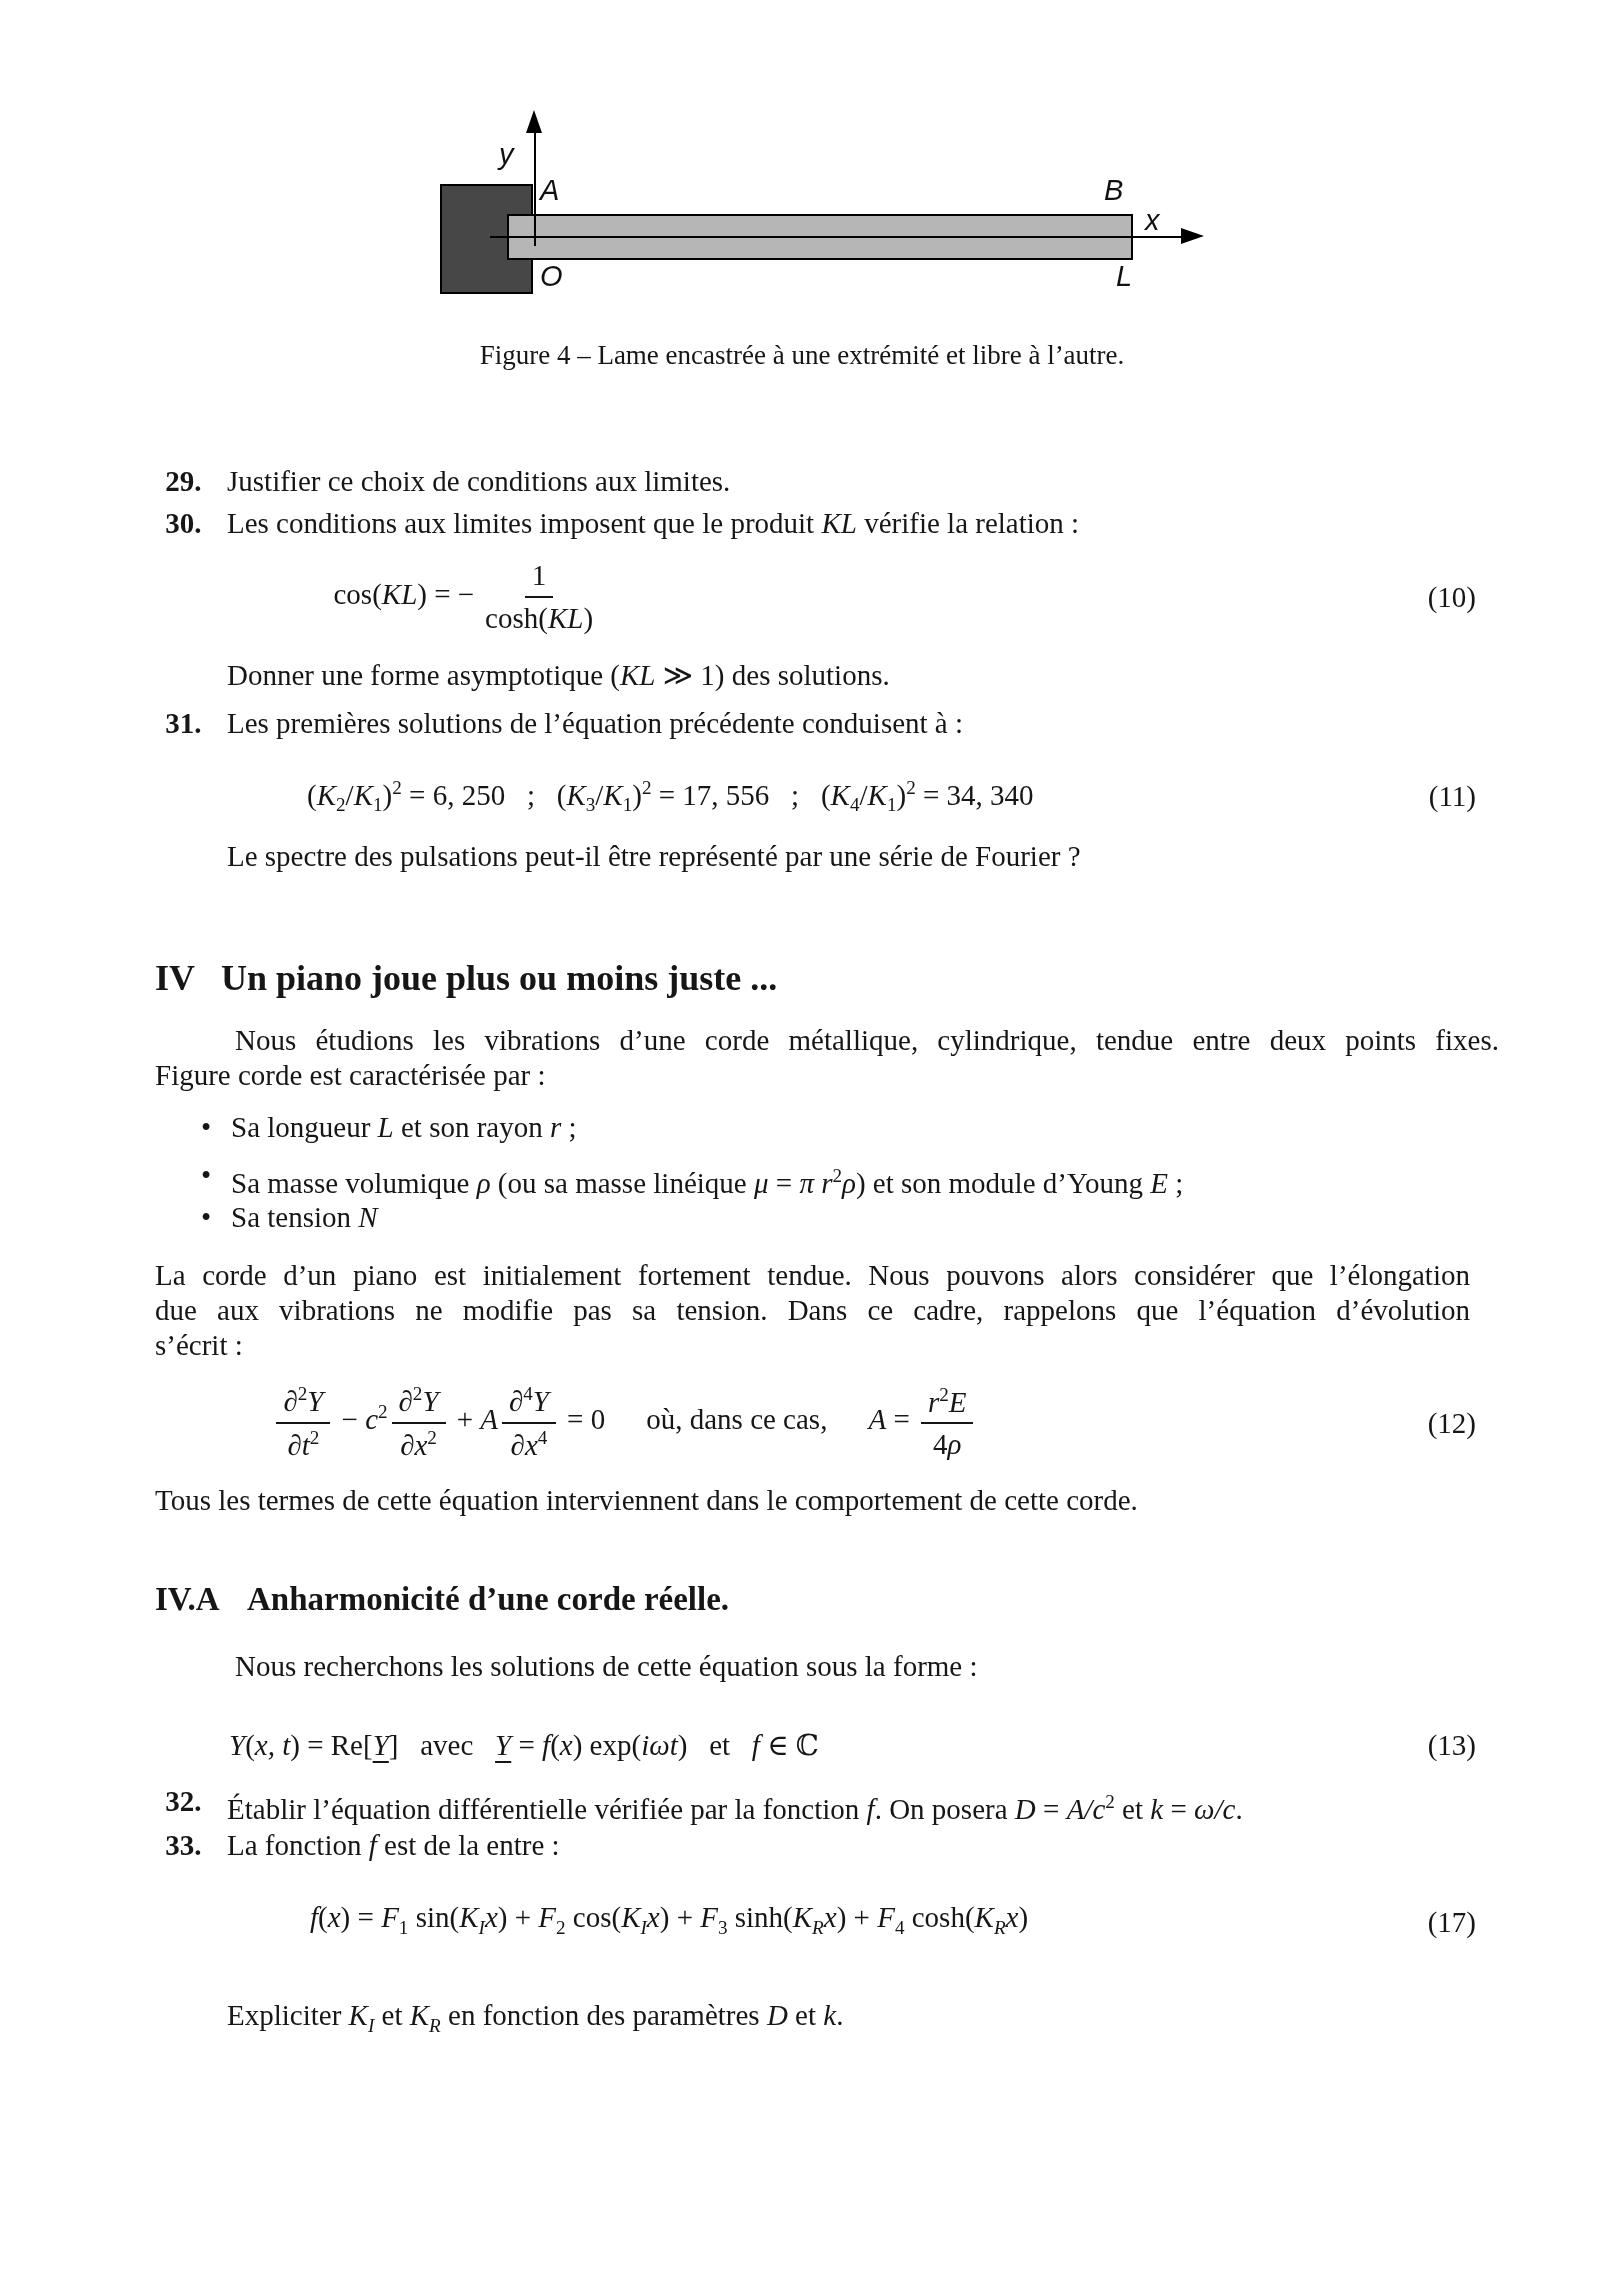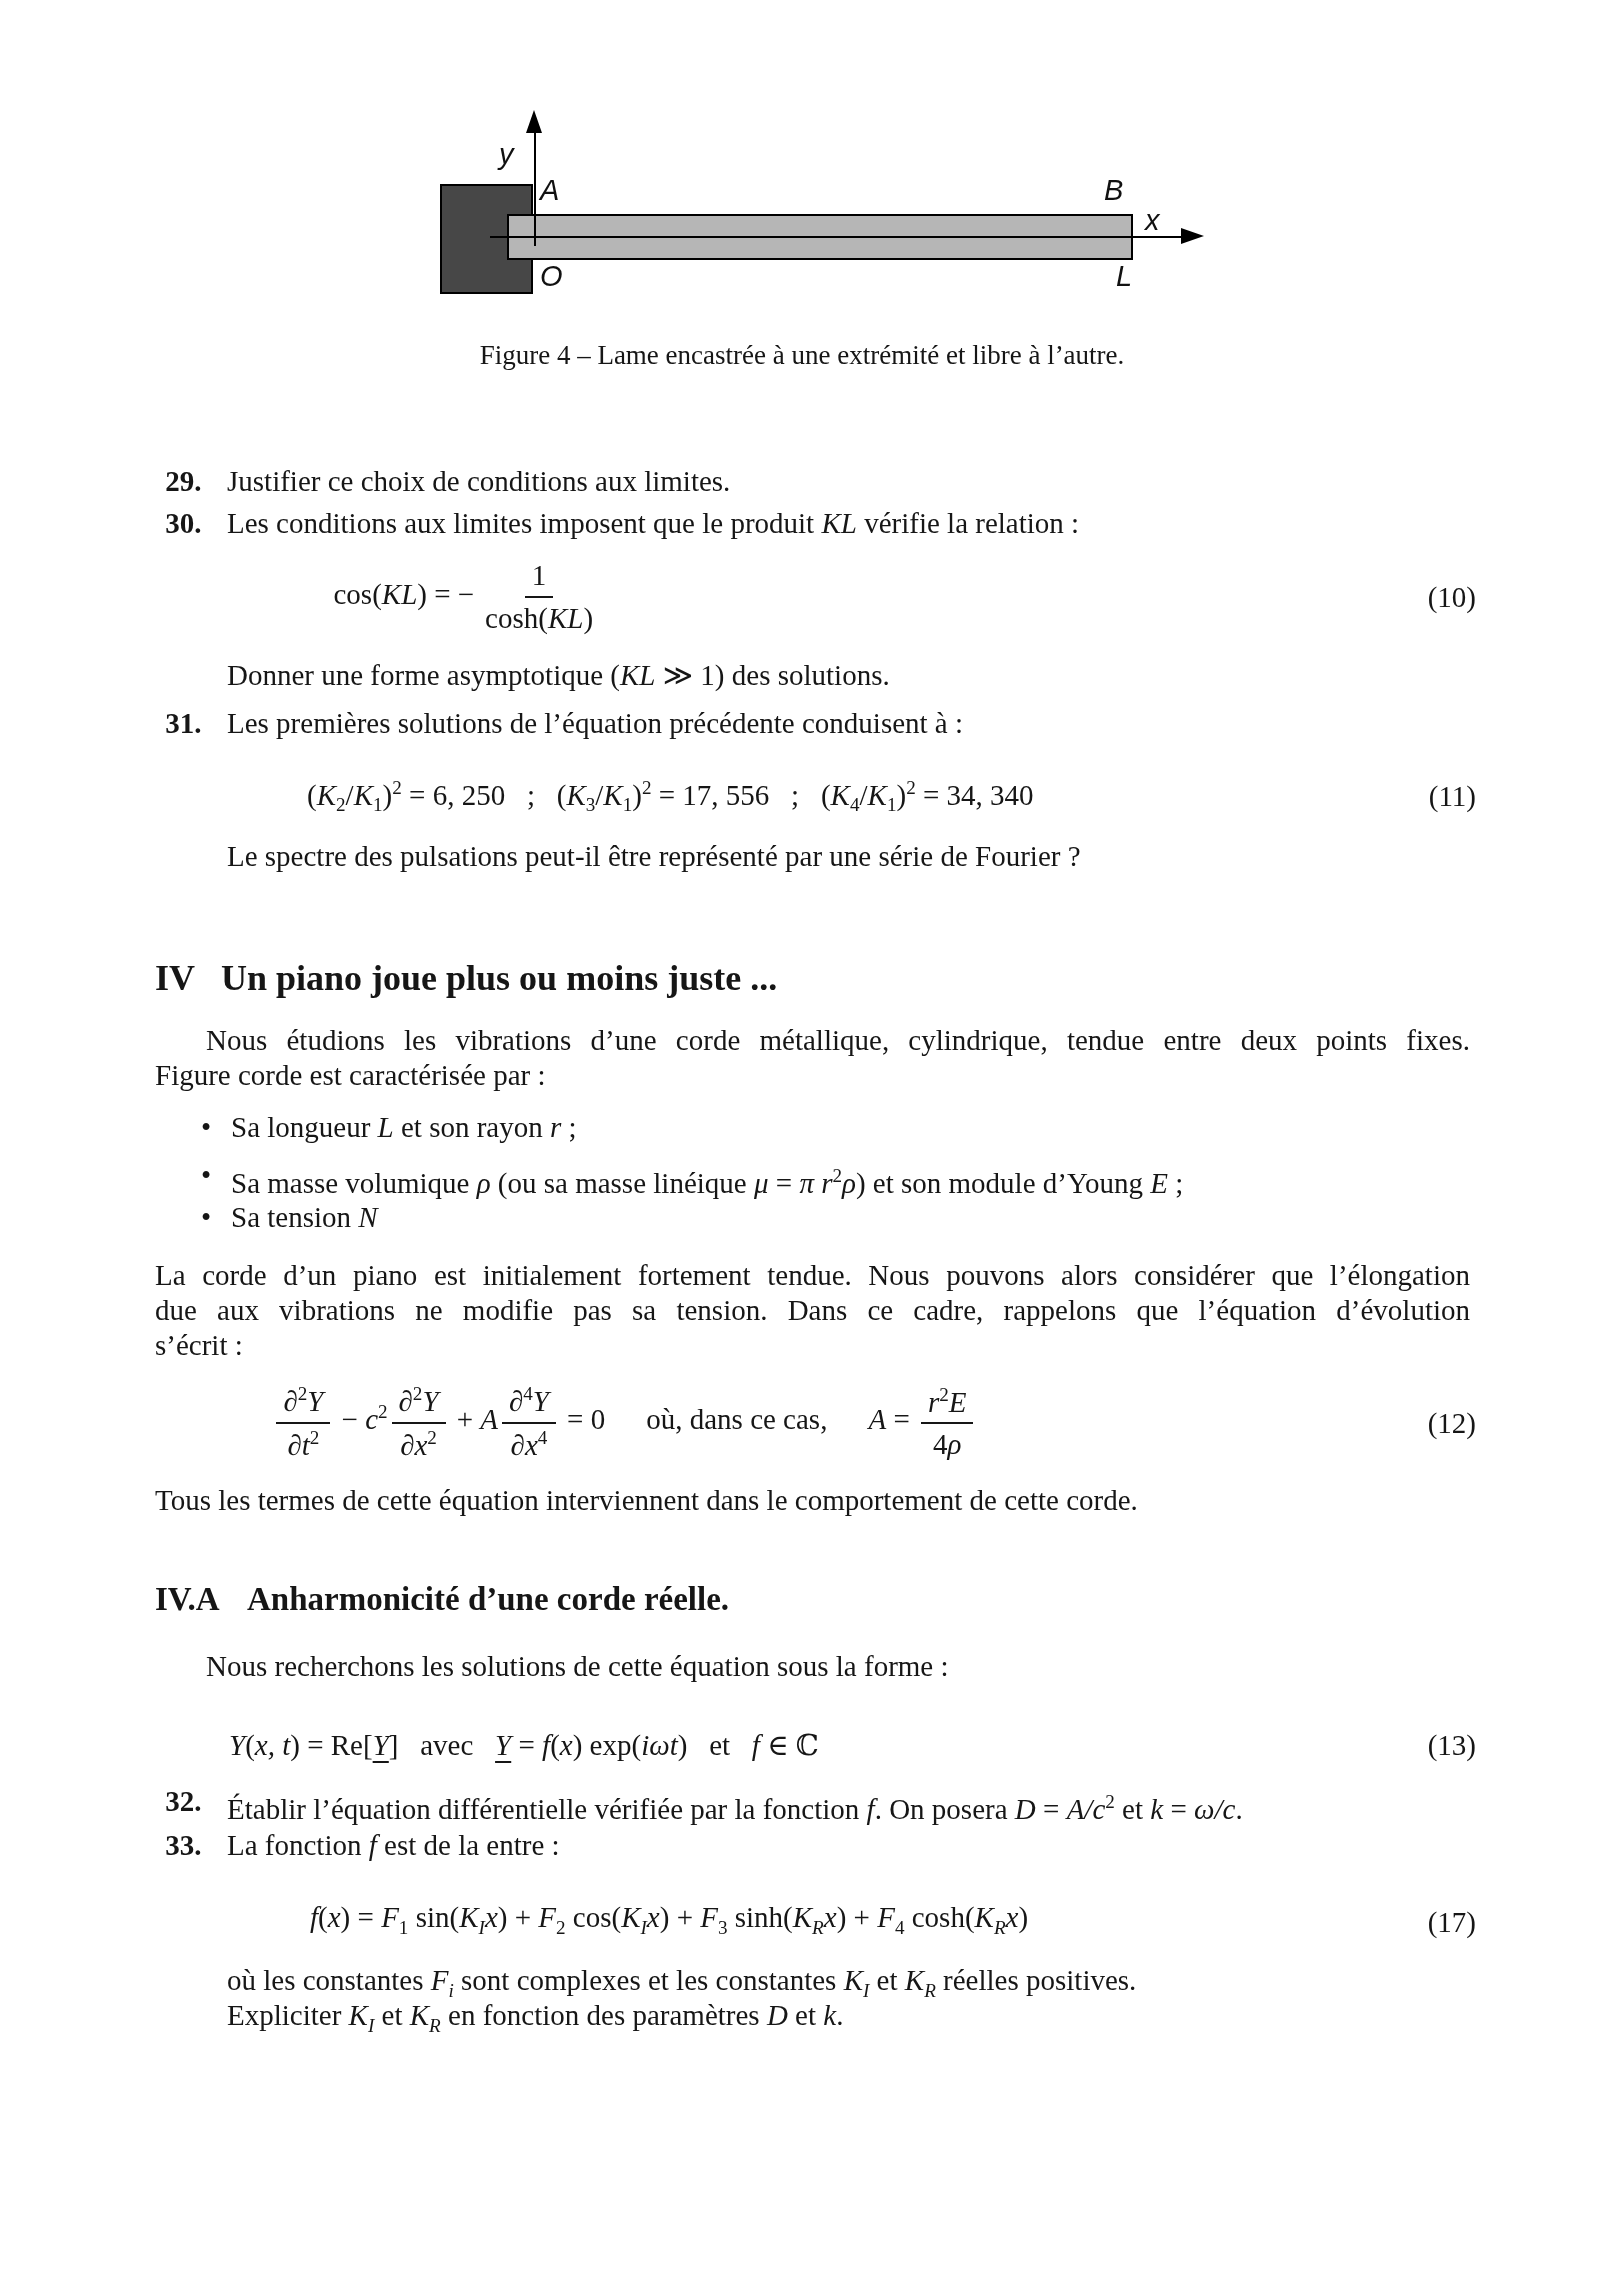--- a/index.html
+++ b/index.html
@@ -22,21 +22,21 @@
     border-top:8.6px solid transparent;border-bottom:8.6px solid transparent;border-left:23.6px solid #000;}
   .fig-label{position:absolute;font-family:"Liberation Sans","DejaVu Sans",sans-serif;
     font-style:italic;font-size:29px;line-height:29px;color:#111;}
   .caption{left:0;width:1604px;text-align:center;font-size:27px;}
 
   
   .enum{padding-left:72px;}
   .enum .enum-num{position:absolute;left:10.2px;font-weight:bold;}
   .cont{padding-left:72px;}
   .jline{text-align:justify;text-align-last:justify;}
-  .indent1{margin-left:51px;width:1264px;}
+  .indent1{margin-left:80px;width:1264px;}
   .bullet{padding-left:76px;}
   .bullet .dot{position:absolute;left:46px;}
   .heading{font-weight:bold;font-size:36px;line-height:41px;}
   .heading .hnum{margin-right:26px;}
   .heading-sub{font-weight:bold;font-size:33px;line-height:38px;}
   .heading-sub .hnum{margin-right:27.5px;}
   .footer{left:0;width:1622px;text-align:center;font-style:italic;font-size:27px;}
 
   
   .eq{position:absolute;left:161px;width:1315px;display:flex;align-items:center;}
@@ -173,22 +173,19 @@
   <div class="abs tb enum" style="top:1828px">
     <span class="enum-num">33.</span>
     <div><span>La fonction </span><span class="seg-i">f</span><span> est de la entre :</span></div>
   </div>
 
   <div class="eq math" style="top:1897px;height:50px">
     <div class="content" style="margin-left:149px"><span class="seg-i">f</span><span class="seg-rm">(</span><span class="seg-i">x</span><span class="seg-rm">) = </span><span class="seg-i">F</span><span class="seg-sub">1</span><span class="seg-rm"> sin(</span><span class="seg-i">K</span><span class="seg-subi">I</span><span class="seg-i">x</span><span class="seg-rm">) + </span><span class="seg-i">F</span><span class="seg-sub">2</span><span class="seg-rm"> cos(</span><span class="seg-i">K</span><span class="seg-subi">I</span><span class="seg-i">x</span><span class="seg-rm">) + </span><span class="seg-i">F</span><span class="seg-sub">3</span><span class="seg-rm"> sinh(</span><span class="seg-i">K</span><span class="seg-subi">R</span><span class="seg-i">x</span><span class="seg-rm">) + </span><span class="seg-i">F</span><span class="seg-sub">4</span><span class="seg-rm"> cosh(</span><span class="seg-i">K</span><span class="seg-subi">R</span><span class="seg-i">x</span><span class="seg-rm">)</span></div>
     <span class="label">(17)</span>
   </div>
 
-  <div class="abs tb cont" style="top:1963px">
-    <div><span>où les constantes </span><span class="seg-i">F</span><span class="seg-subi">i</span><span> sont complexes et les constantes </span><span class="seg-i">K</span><span class="seg-subi">I</span><span> et </span><span class="seg-i">K</span><span class="seg-subi">R</span><span> réelles positives.</span></div>
-  </div>
   <div class="abs tb cont" style="top:1998px">
     <div><span>Expliciter </span><span class="seg-i">K</span><span class="seg-subi">I</span><span> et </span><span class="seg-i">K</span><span class="seg-subi">R</span><span> en fonction des paramètres </span><span class="seg-i">D</span><span> et </span><span class="seg-i">k</span><span>.</span></div>
   </div>
 
 
 </div>
 
 
 </body></html>

